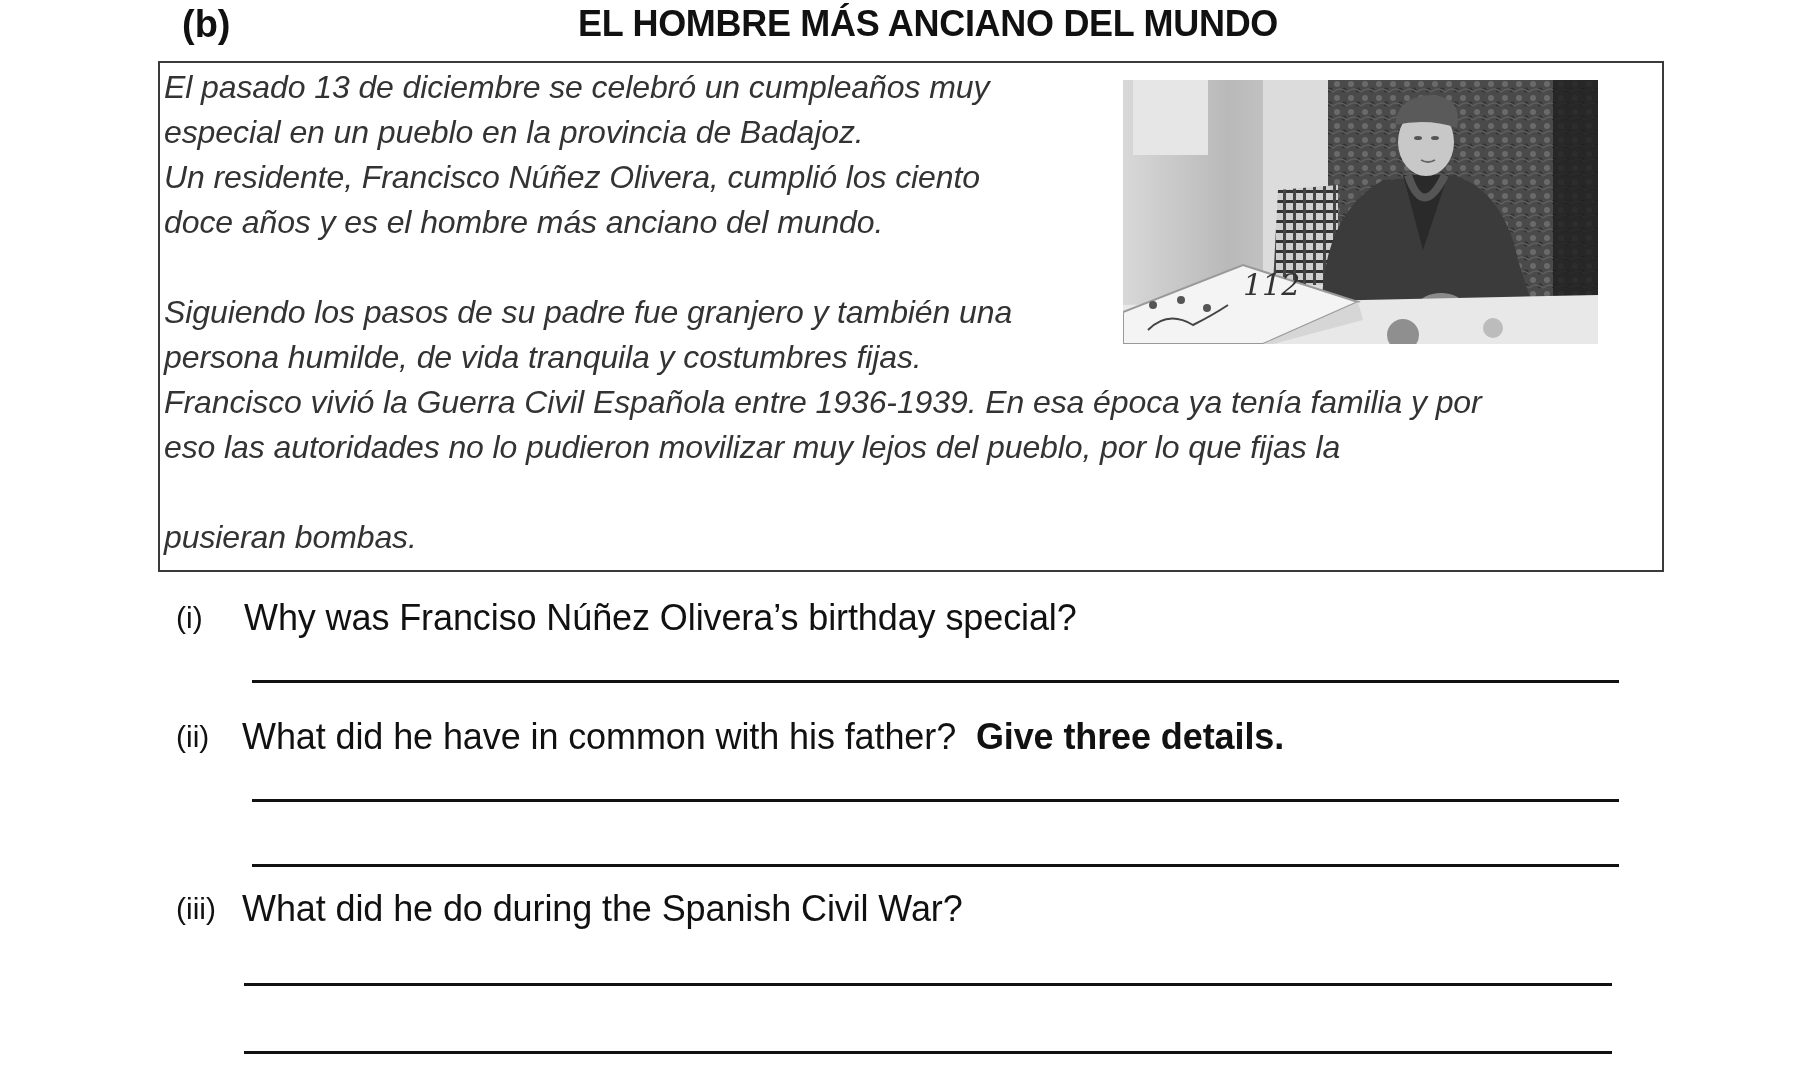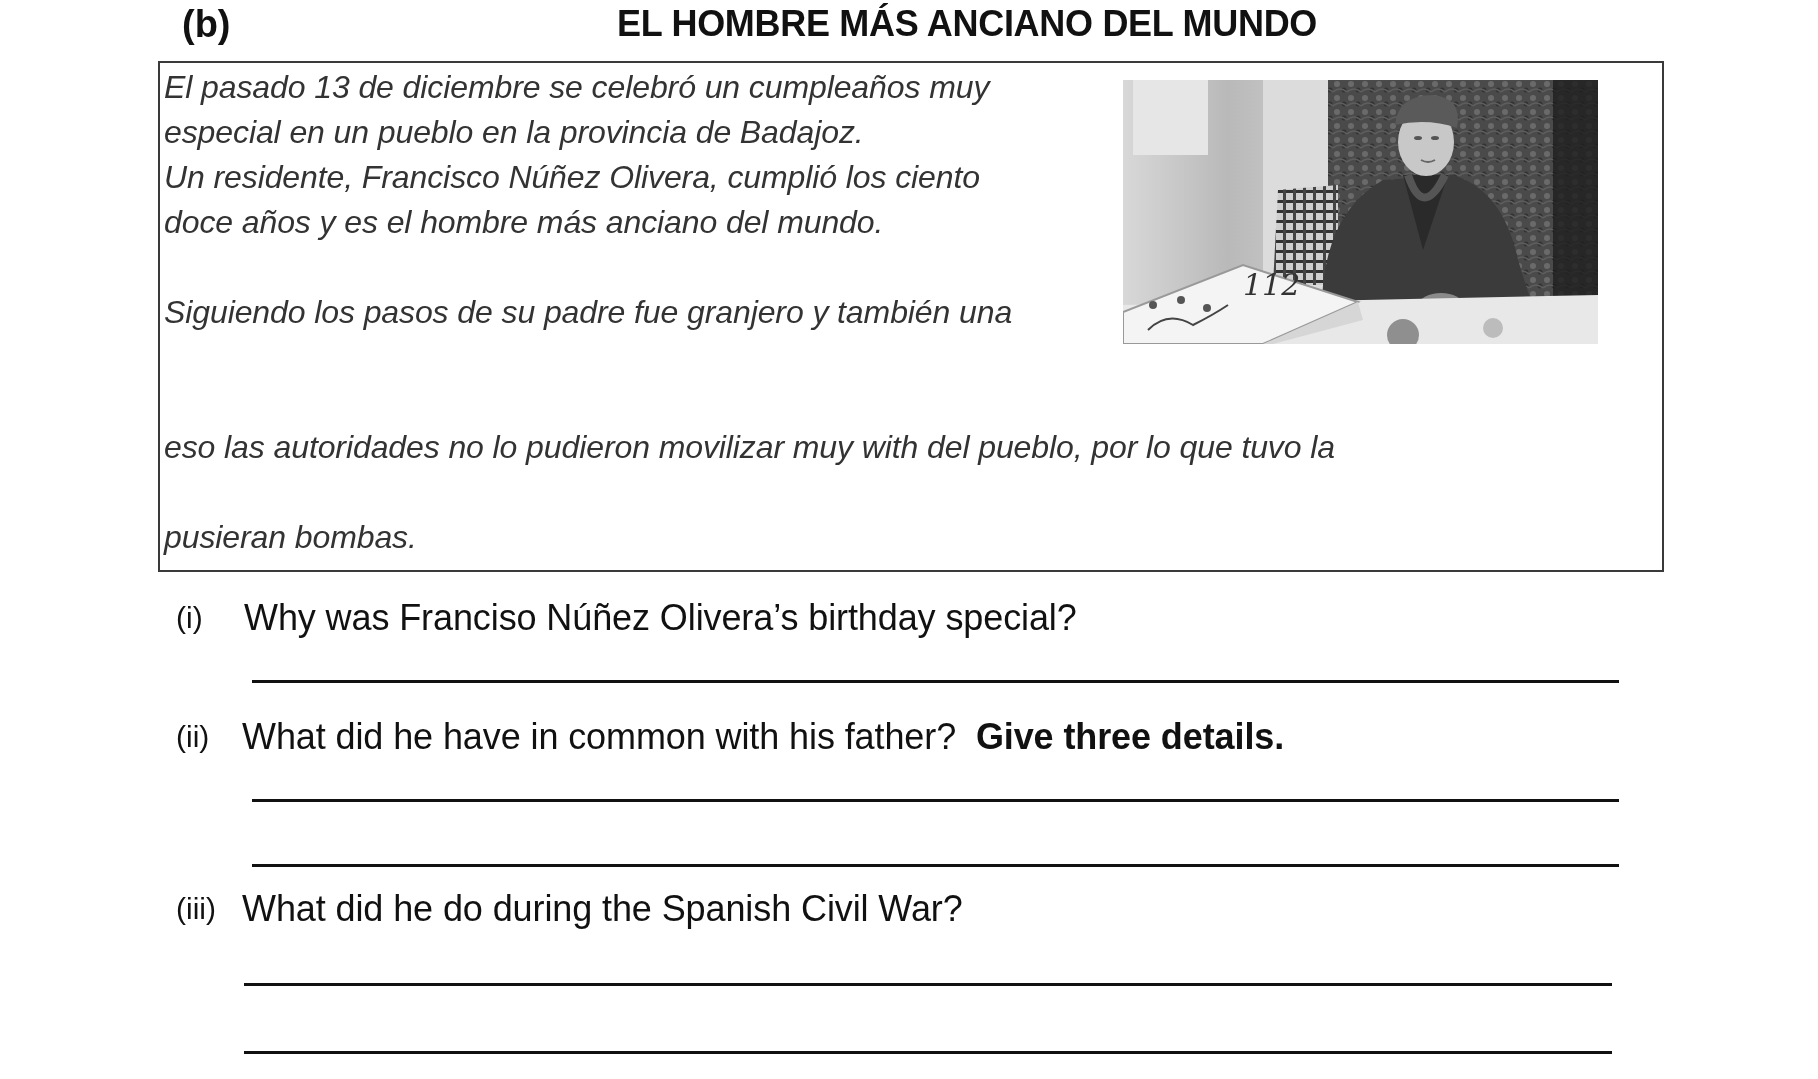--- a/index.html
+++ b/index.html
@@ -1,20 +1,20 @@
 <!DOCTYPE html>
 <html><head>
 <meta charset="utf-8">
 <style>
   html, body { margin: 0; padding: 0; background: #ffffff; }
   body { width: 1818px; height: 1079px; position: relative; overflow: hidden;
          font-family: "Liberation Sans", "DejaVu Sans", sans-serif; }
   .abs { position: absolute; }
   .section-label { left: 182px; top: 2px; font-size: 38px; font-weight: bold; color: #111; line-height: 44px; }
-  .title { left: 578px; top: 2px; font-size: 36px; font-weight: bold; color: #111; line-height: 44px; letter-spacing: -0.3px; white-space: nowrap; margin-left: 39px; }
+  .title { left: 578px; top: 2px; font-size: 36px; font-weight: bold; color: #111; line-height: 44px; letter-spacing: -0.3px; white-space: nowrap; }
   .passage-box { left: 158px; top: 61px; width: 1506px; height: 511px; border: 2px solid #3a3a3a; box-sizing: border-box; }
   .passage-line { position: absolute; left: 4px; font-size: 32px; color: #333333; line-height: 45px; white-space: nowrap; letter-spacing: -0.1px; font-style: italic; }
   .photo { left: 1123px; top: 80px; width: 475px; height: 264px; background: #ec4899; overflow: hidden; }
   .photo svg { display: block; }
   .q-num { font-size: 30px; color: #111; line-height: 40px; white-space: nowrap; }
   .q-text { font-size: 36px; color: #111; line-height: 40px; white-space: nowrap; letter-spacing: -0.1px; }
   .q-text b { font-weight: bold; }
   .answer-line { height: 3px; background: #111; }
 </style>
 </head>
@@ -22,21 +22,23 @@
 
 <div class="abs section-label">(b)</div>
 <div class="abs title">EL HOMBRE MÁS ANCIANO DEL MUNDO</div>
 
 <div class="abs passage-box">
   <div class="passage-line" style="top:2px">El pasado 13 de diciembre se celebró un cumpleaños muy</div>
   <div class="passage-line" style="top:47px">especial en un pueblo en la provincia de Badajoz.</div>
   <div class="passage-line" style="top:92px">Un residente, Francisco Núñez Olivera, cumplió los ciento</div>
   <div class="passage-line" style="top:137px">doce años y es el hombre más anciano del mundo.</div>
   <div class="passage-line" style="top:227px">Siguiendo los pasos de su padre fue granjero y también una</div>
-  <div class="passage-line" style="top:362px">eso las autoridades no lo pudieron movilizar muy with del pueblo, por lo que tuvo la</div>
+  <div class="passage-line" style="top:272px">persona humilde, de vida tranquila y costumbres fijas.</div>
+  <div class="passage-line" style="top:317px">Francisco vivió la Guerra Civil Española entre 1936-1939.  En esa época ya tenía familia y por</div>
+  <div class="passage-line" style="top:362px">eso las autoridades no lo pudieron movilizar muy lejos del pueblo, por lo que fijas la</div>
   <div class="passage-line" style="top:452px">pusieran bombas.</div>
 </div>
 
 <div class="abs photo">
   <svg width="475" height="264" viewBox="0 0 475 264" xmlns="http://www.w3.org/2000/svg">
     <defs>
       <pattern id="damask" width="14" height="14" patternUnits="userSpaceOnUse">
         <rect width="14" height="14" fill="#4a4a4a"></rect>
         <circle cx="4" cy="4" r="3" fill="#6a6a6a"></circle>
         <circle cx="11" cy="10" r="2.5" fill="#333"></circle>

